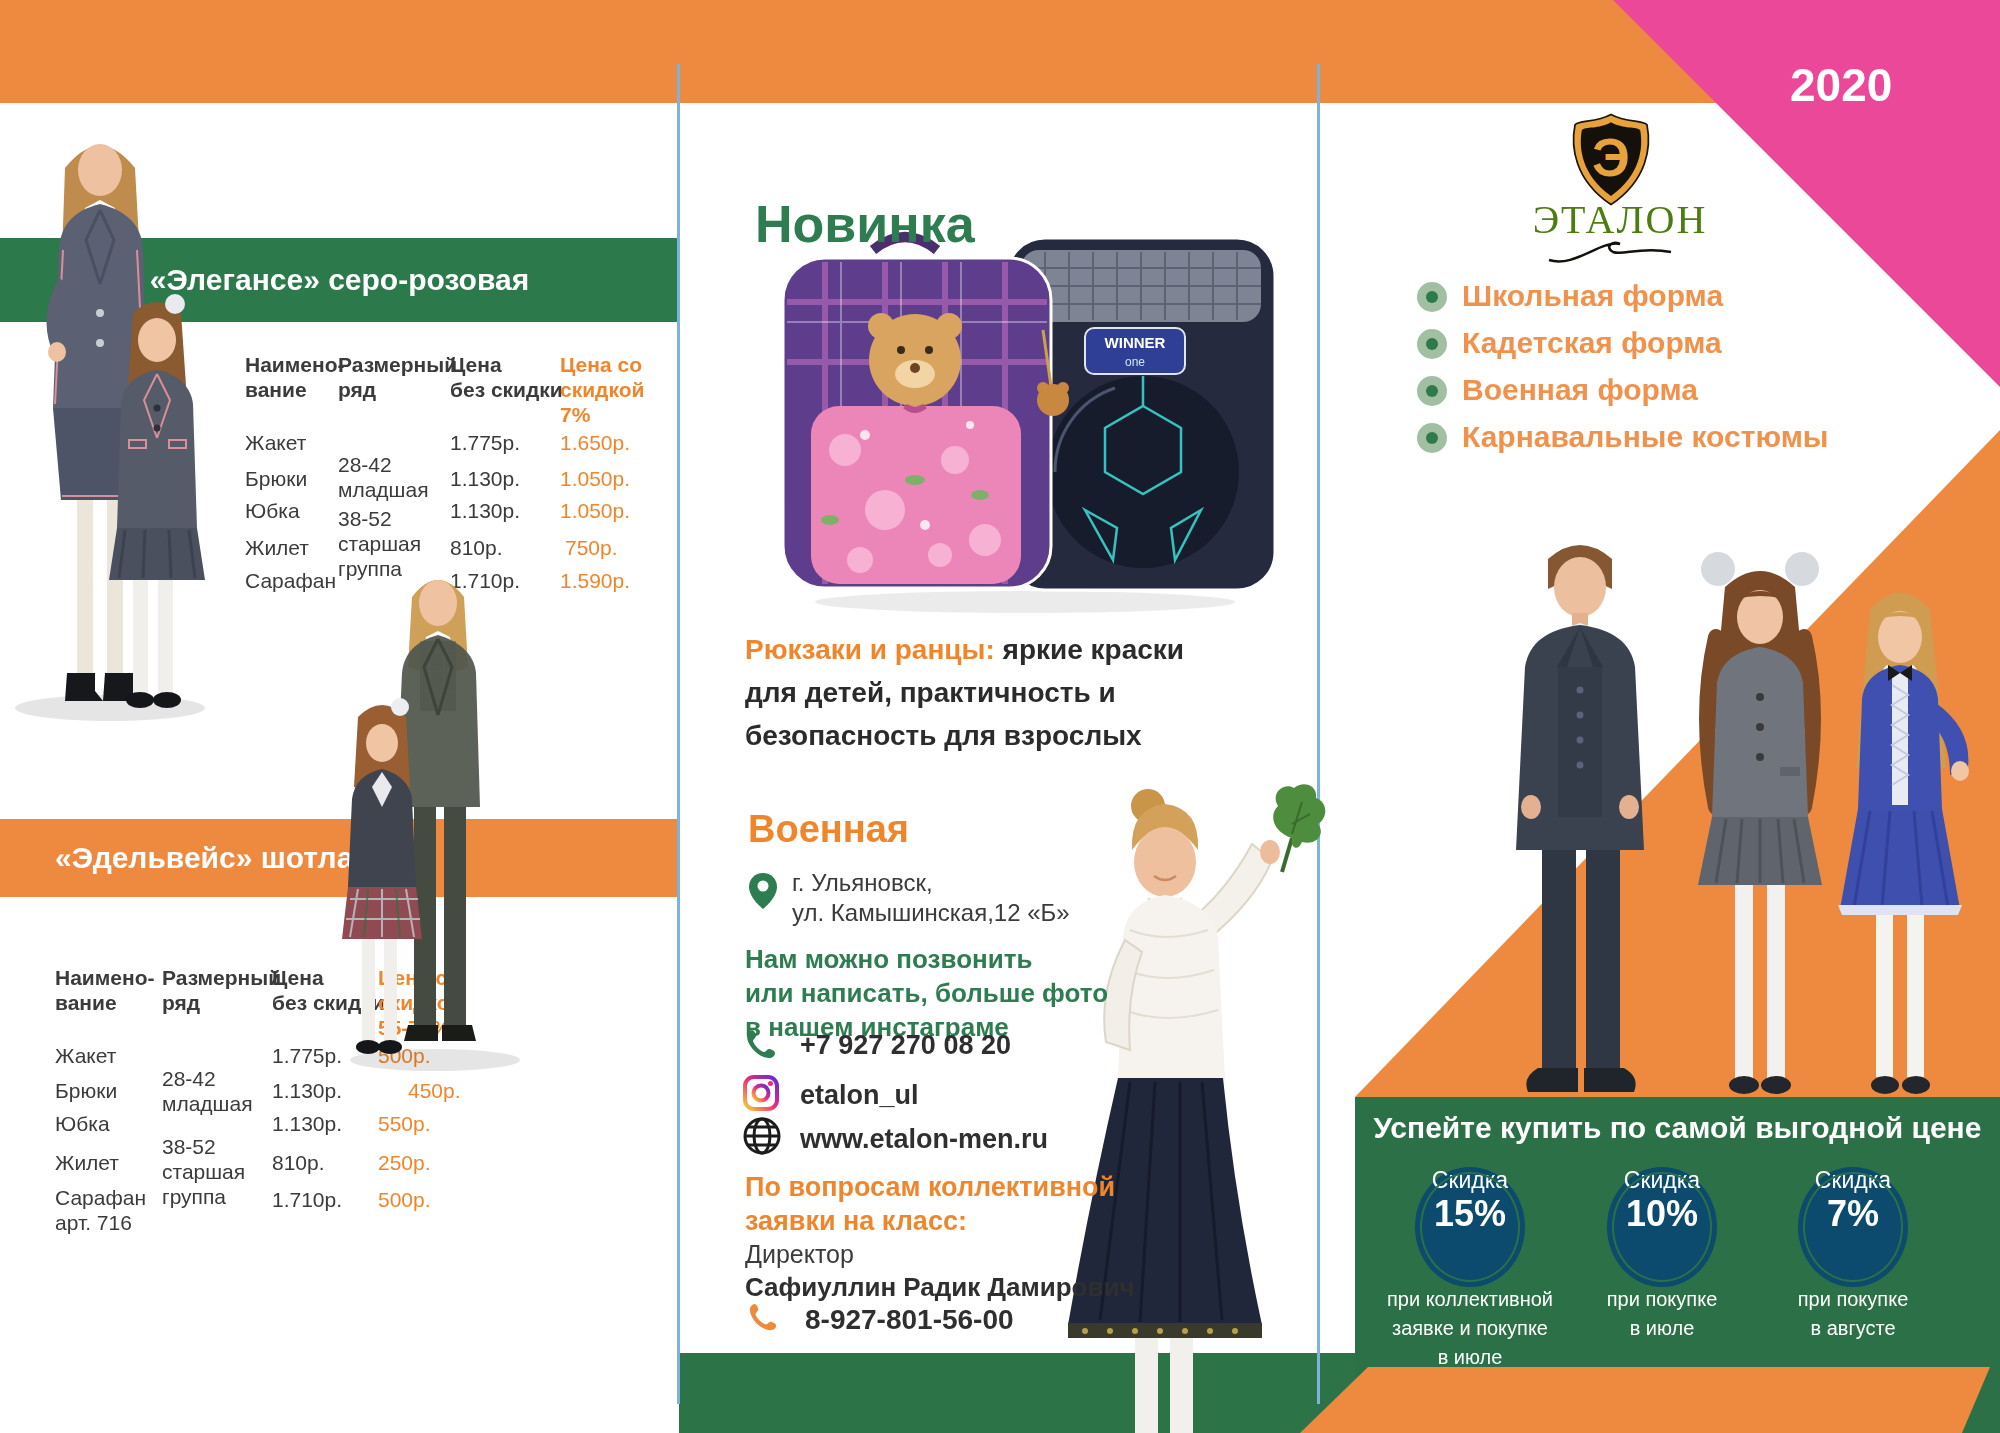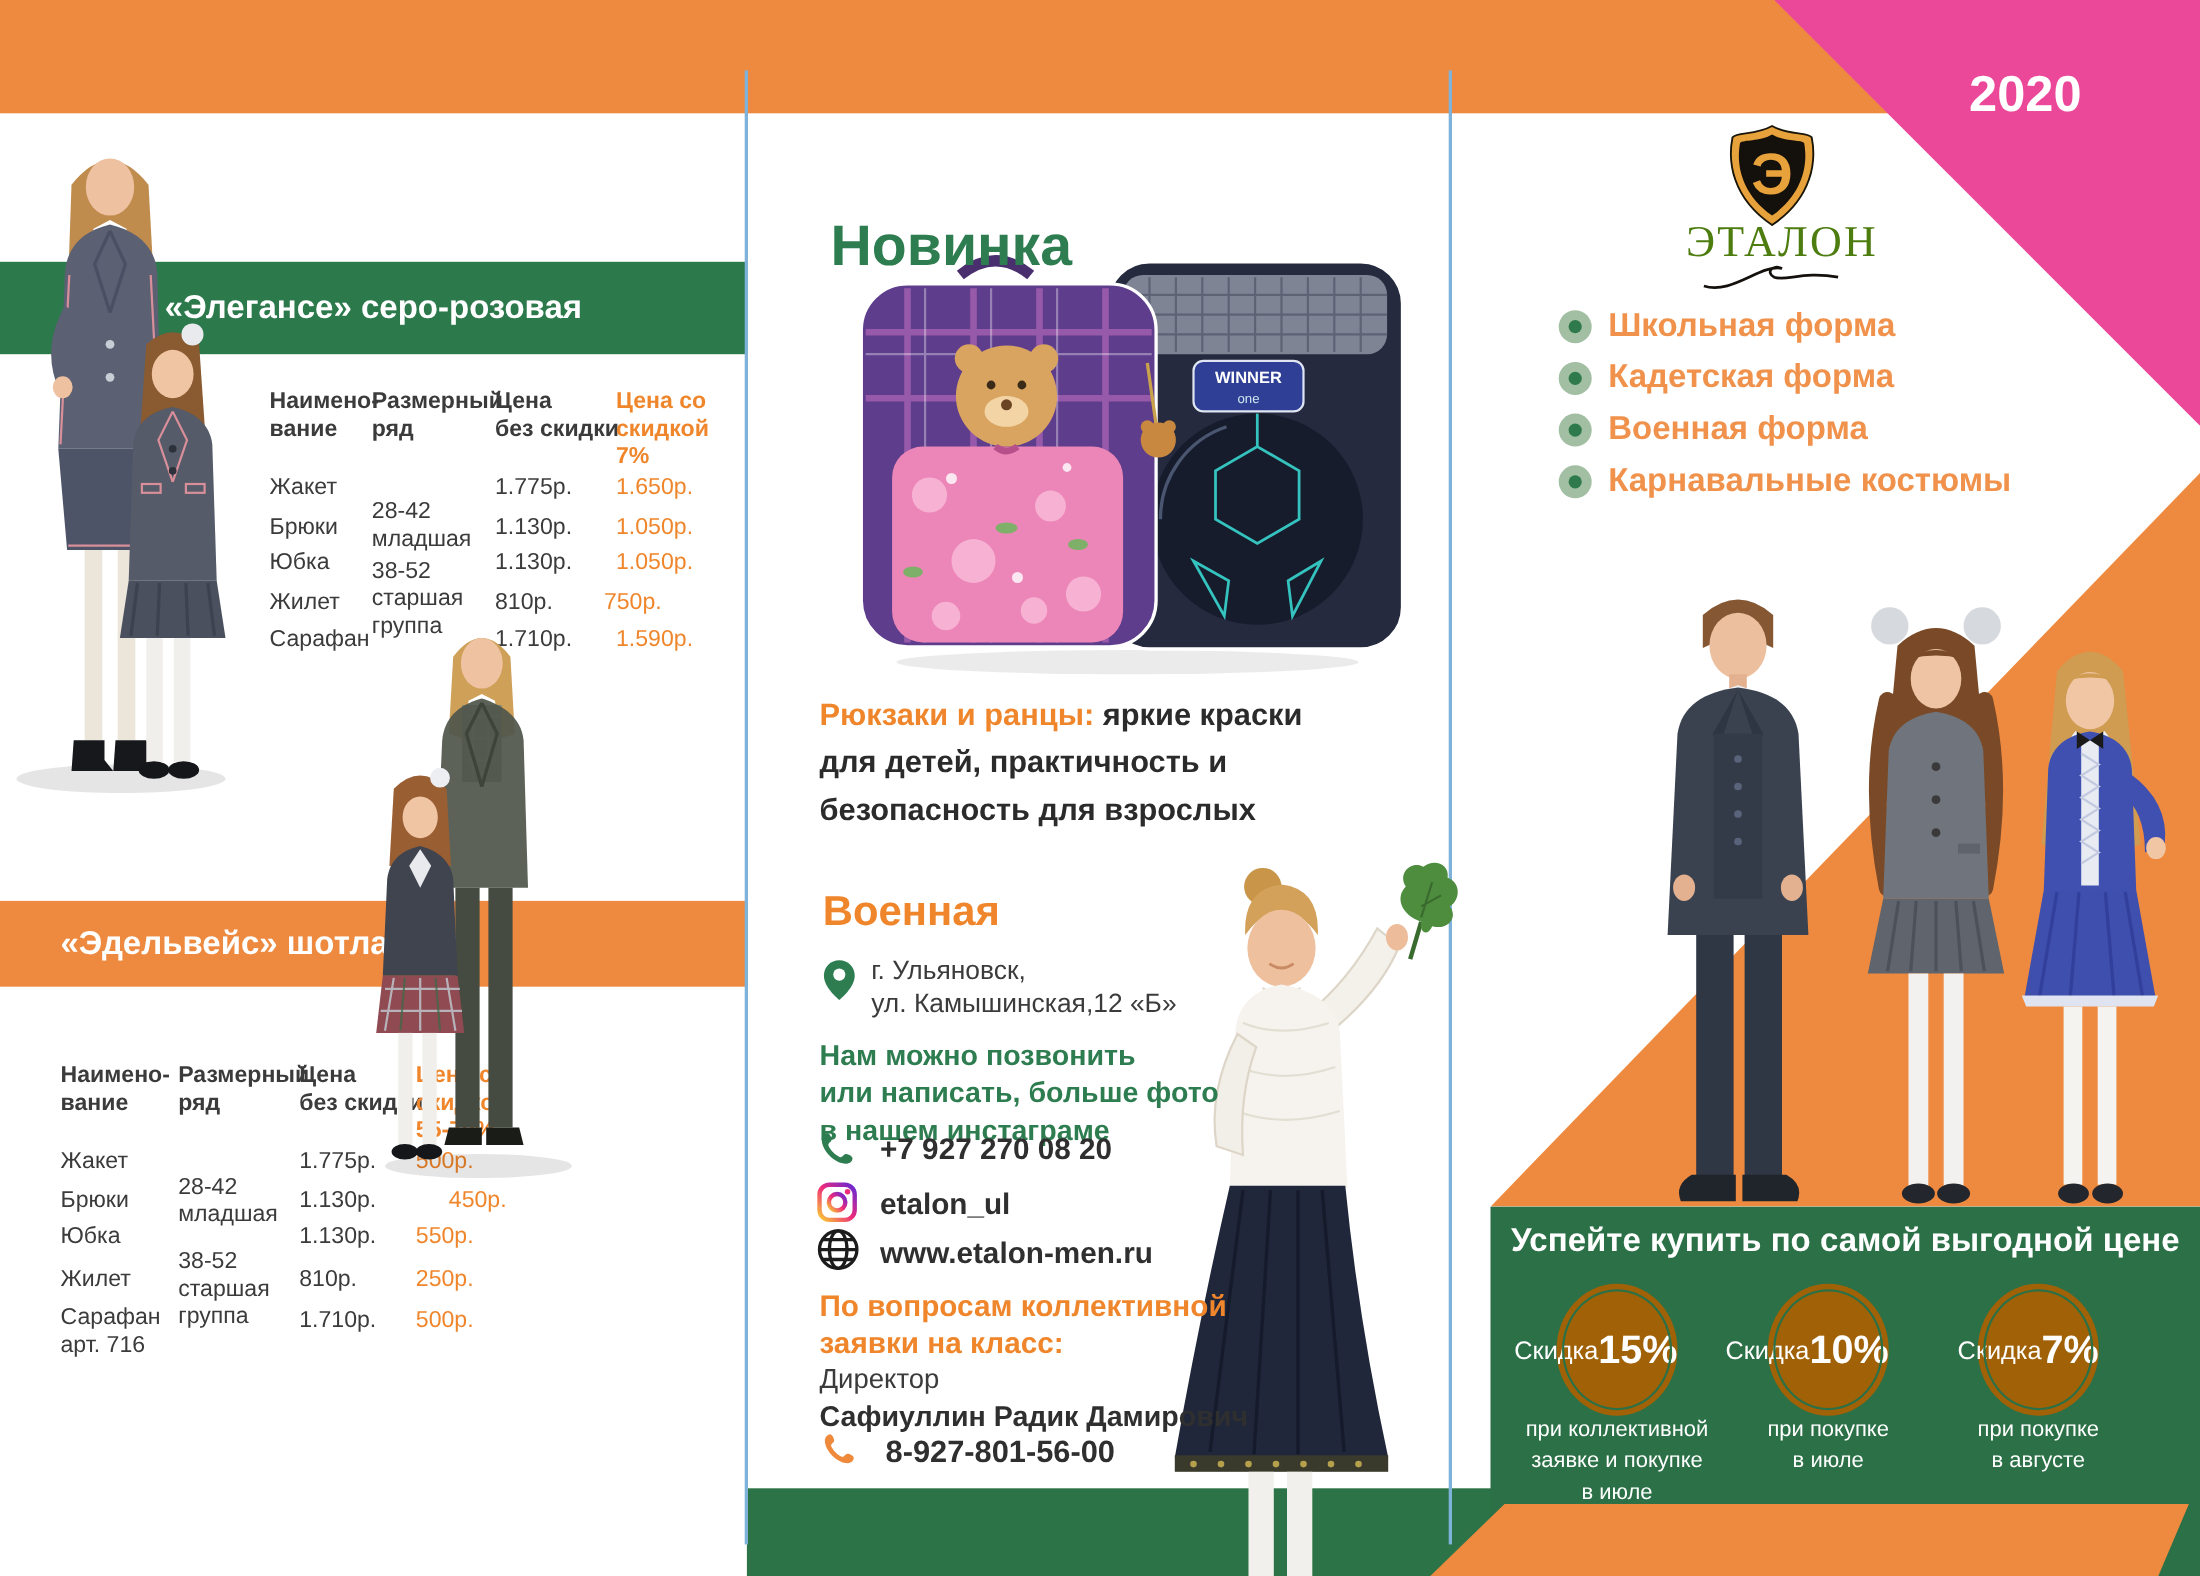--- a/index.html
+++ b/index.html
@@ -44,22 +44,22 @@
   .c-phone2{font-size:28px;font-weight:bold;color:#2f2f2f;}
   
   .logo-text{left:1520px;top:196px;width:200px;text-align:center;z-index:3;
              font-family:"Liberation Serif","DejaVu Serif",serif;font-size:40px;color:#4d7c0f;letter-spacing:2px;}
   .bullets{z-index:3;}
   .bullet-dot{position:absolute;width:30px;height:30px;border-radius:50%;background:#a3bfa3;}
   .bullet-dot:after{content:"";position:absolute;left:9px;top:9px;width:12px;height:12px;border-radius:50%;background:#2f7a4c;}
   .bullet-label{position:absolute;font-size:30px;font-weight:bold;color:#f0924c;white-space:nowrap;}
   .promo-title{position:absolute;left:0;top:14px;width:100%;text-align:center;
                font-size:30px;font-weight:bold;color:#ffffff;}
-  .disc-circle{position:absolute;top:70px;width:110px;height:120px;border-radius:50%;background:#a16207;
-               display:flex;flex-direction:row;align-items:center;justify-content:flex-end;color:#fff;}
+  .disc-circle{position:absolute;top:70px;width:110px;height:120px;border-radius:50%;background:#0c4a6e;
+               display:flex;flex-direction:column;align-items:center;justify-content:flex-start;color:#fff;}
   .disc-circle:after{content:"";position:absolute;inset:5px;border:2px solid #2b7046;border-radius:50%;}
   .disc-label{font-size:23px;}
   .disc-value{font-size:36px;font-weight:bold;line-height:40px;}
   .disc-cap{position:absolute;top:188px;width:190px;text-align:center;color:#ffffff;
             font-size:20px;line-height:29px;}
   svg text{font-family:"Liberation Sans","DejaVu Sans",sans-serif;}
 </style>
 </head>
 <body>
 
@@ -104,21 +104,21 @@
 
     <div class="cell" style="left:205px;top:78px;">1.775р.</div>
     <div class="cell" style="left:205px;top:114px;">1.130р.</div>
     <div class="cell" style="left:205px;top:146px;">1.130р.</div>
     <div class="cell" style="left:205px;top:183px;">810р.</div>
     <div class="cell" style="left:205px;top:216px;">1.710р.</div>
 
     <div class="cell sale" style="left:315px;top:78px;">1.650р.</div>
     <div class="cell sale" style="left:315px;top:114px;">1.050р.</div>
     <div class="cell sale" style="left:315px;top:146px;">1.050р.</div>
-    <div class="cell sale" style="left:304px;top:183px;">750р.</div>
+    <div class="cell sale" style="left:320px;top:183px;">750р.</div>
     <div class="cell sale" style="left:315px;top:216px;">1.590р.</div>
   </div>
 
   <div class="abs banner banner2">
     <span>«Эдельвейс» шотландка</span>
   </div>
 
   <div class="abs tablewrap" style="left:55px;top:965px;width:430px;height:300px;">
     <div class="cell hdr pre" style="left:0;top:0;">Наимено-
 вание</div>

